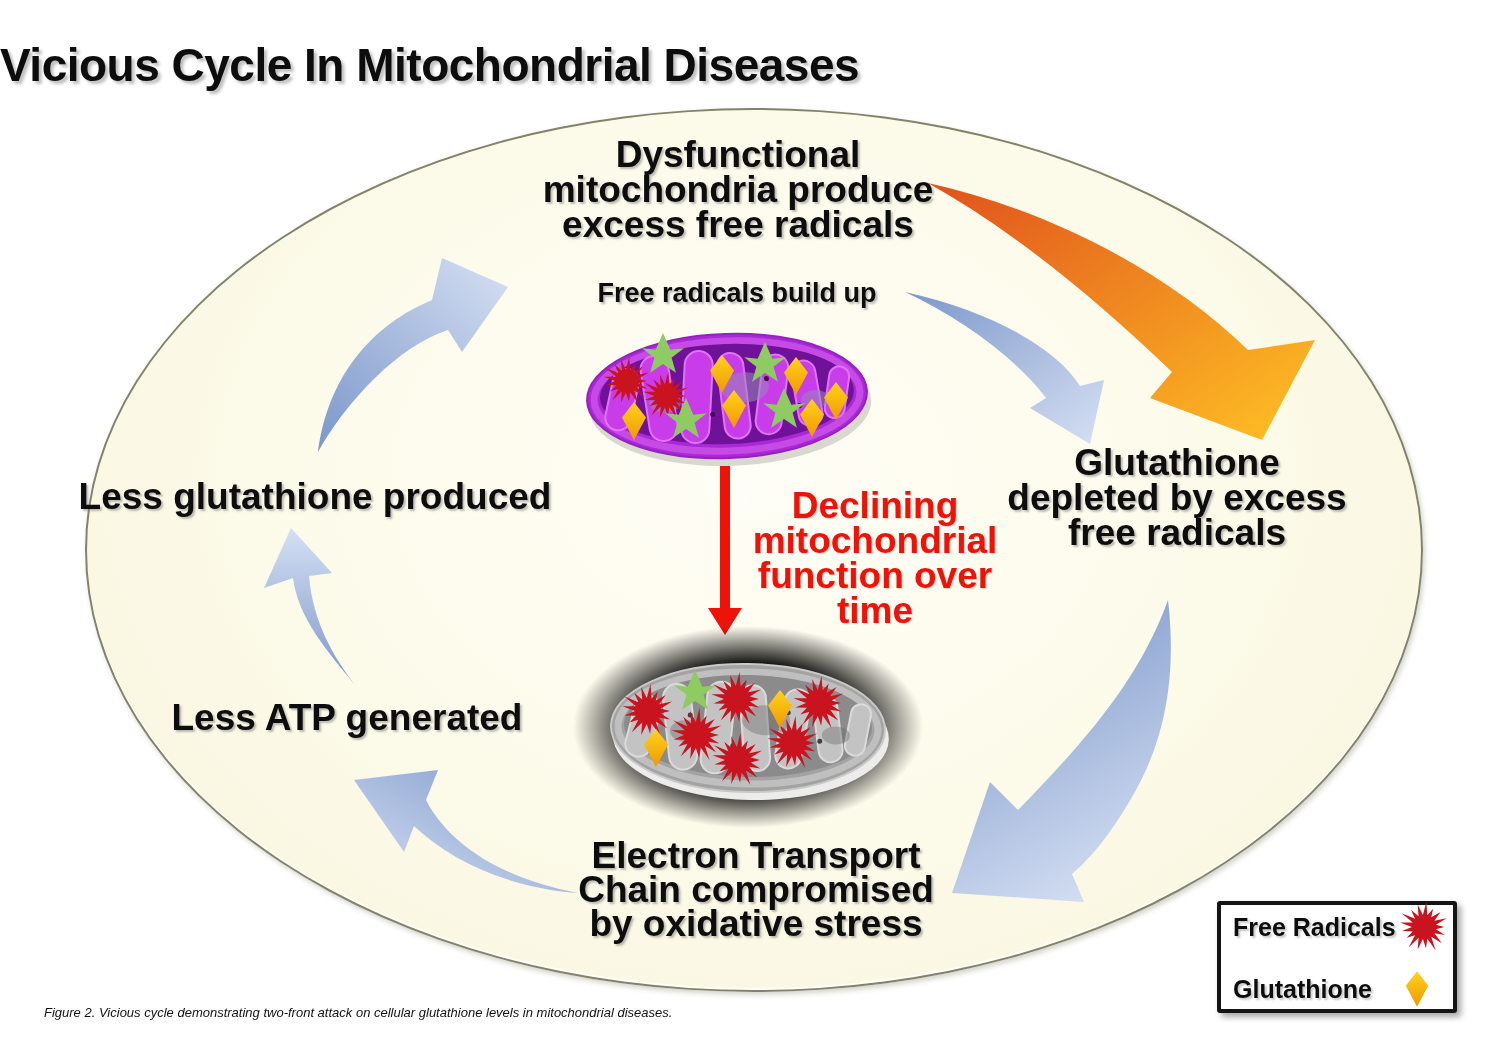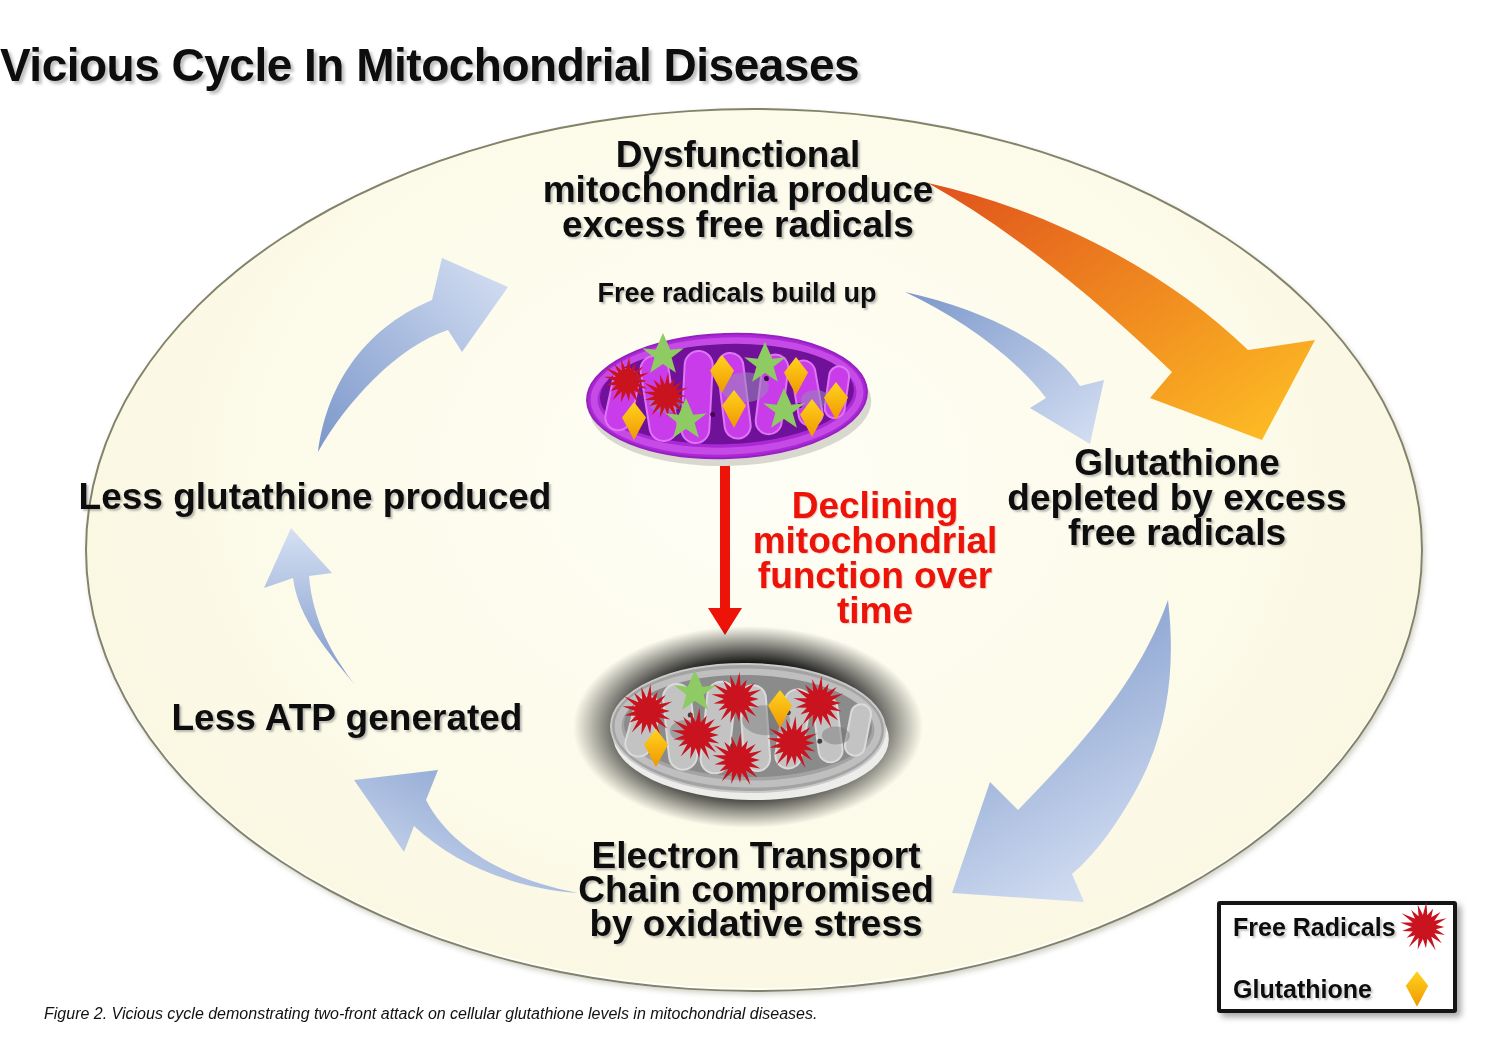--- a/index.html
+++ b/index.html
@@ -32,21 +32,21 @@
   #lbl-less-atp{left:97px;top:700px;width:500px;}
   #lbl-etc{left:506px;top:839px;width:500px;line-height:34px;}
   .legend{position:absolute;left:1217px;top:901px;width:240px;height:112px;
        box-sizing:border-box;border:4px solid #141414;border-radius:3px;background:#fff;
        box-shadow:4px 4px 6px rgba(0,0,0,.35);padding:7px 8px 5px 12px;
        display:flex;flex-direction:column;justify-content:space-between;}
   .legend-row{display:flex;align-items:center;height:30px;}
   .legend-label{flex:1;font-size:25px;font-weight:bold;white-space:nowrap;
        text-shadow:2px 2px 2px rgba(135,135,135,.45);}
   .legend-icon{width:56px;height:30px;overflow:visible;flex:0 0 auto;}
-  .caption{position:absolute;left:44px;top:1005px;width:1400px;font-size:16px;
+  .caption{position:absolute;left:44px;top:1005px;width:1400px;font-size:13px;
        font-style:italic;color:#111;}
 </style>
 </head>
 <body>
 
 <div class="stage">
 
   <div class="title">Vicious Cycle In Mitochondrial Diseases</div>
 
   <div class="cycle-ellipse"></div>

